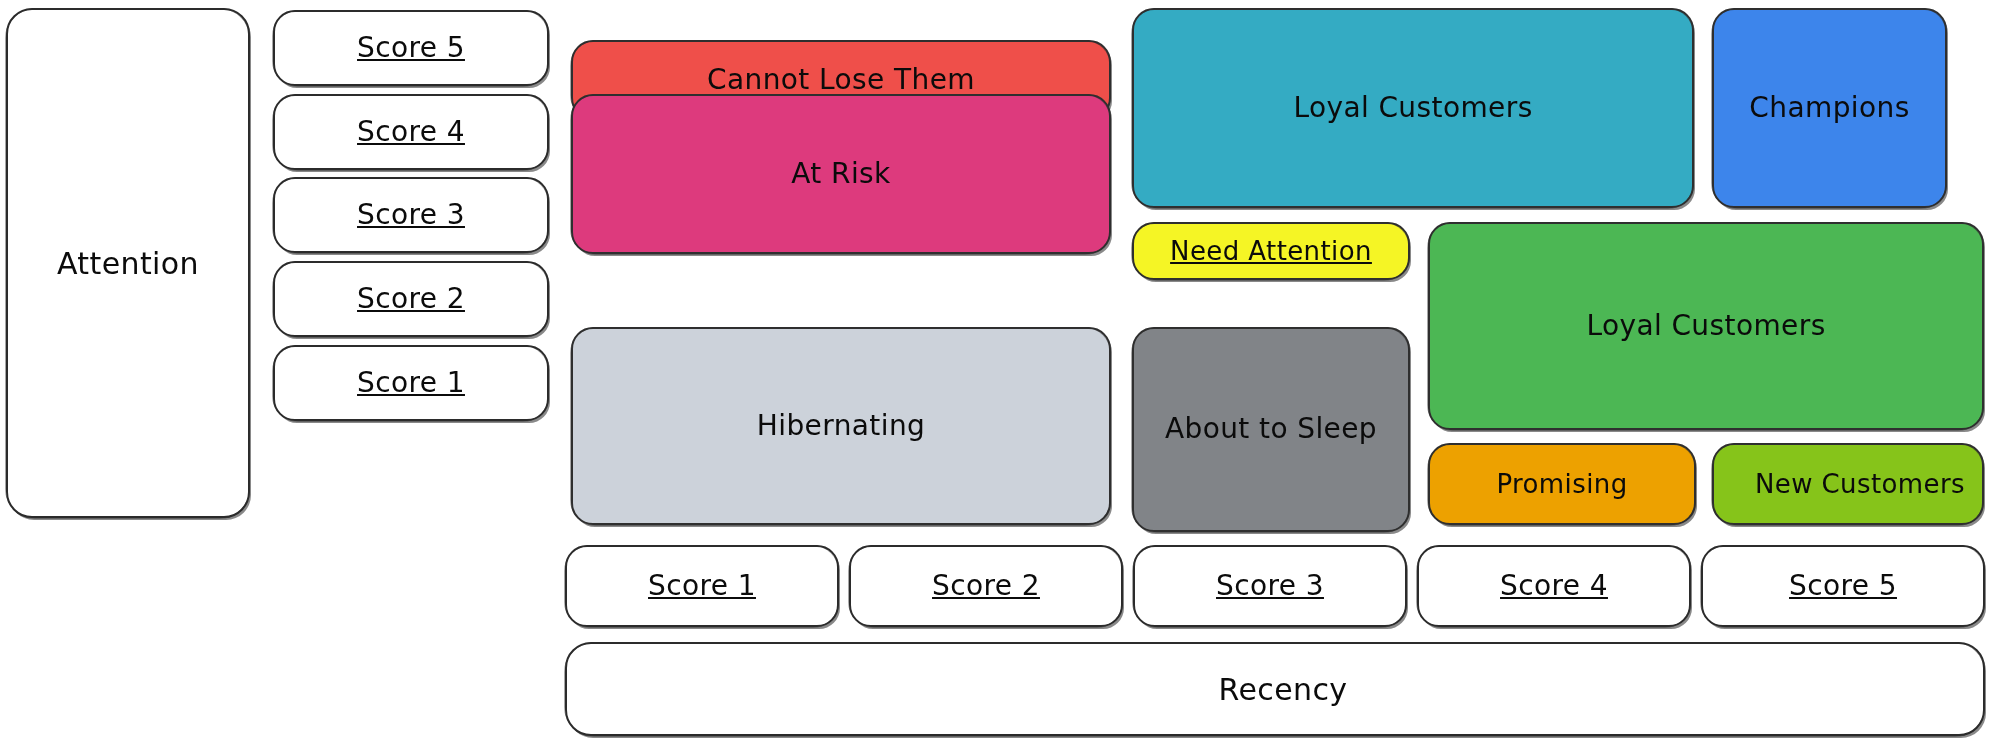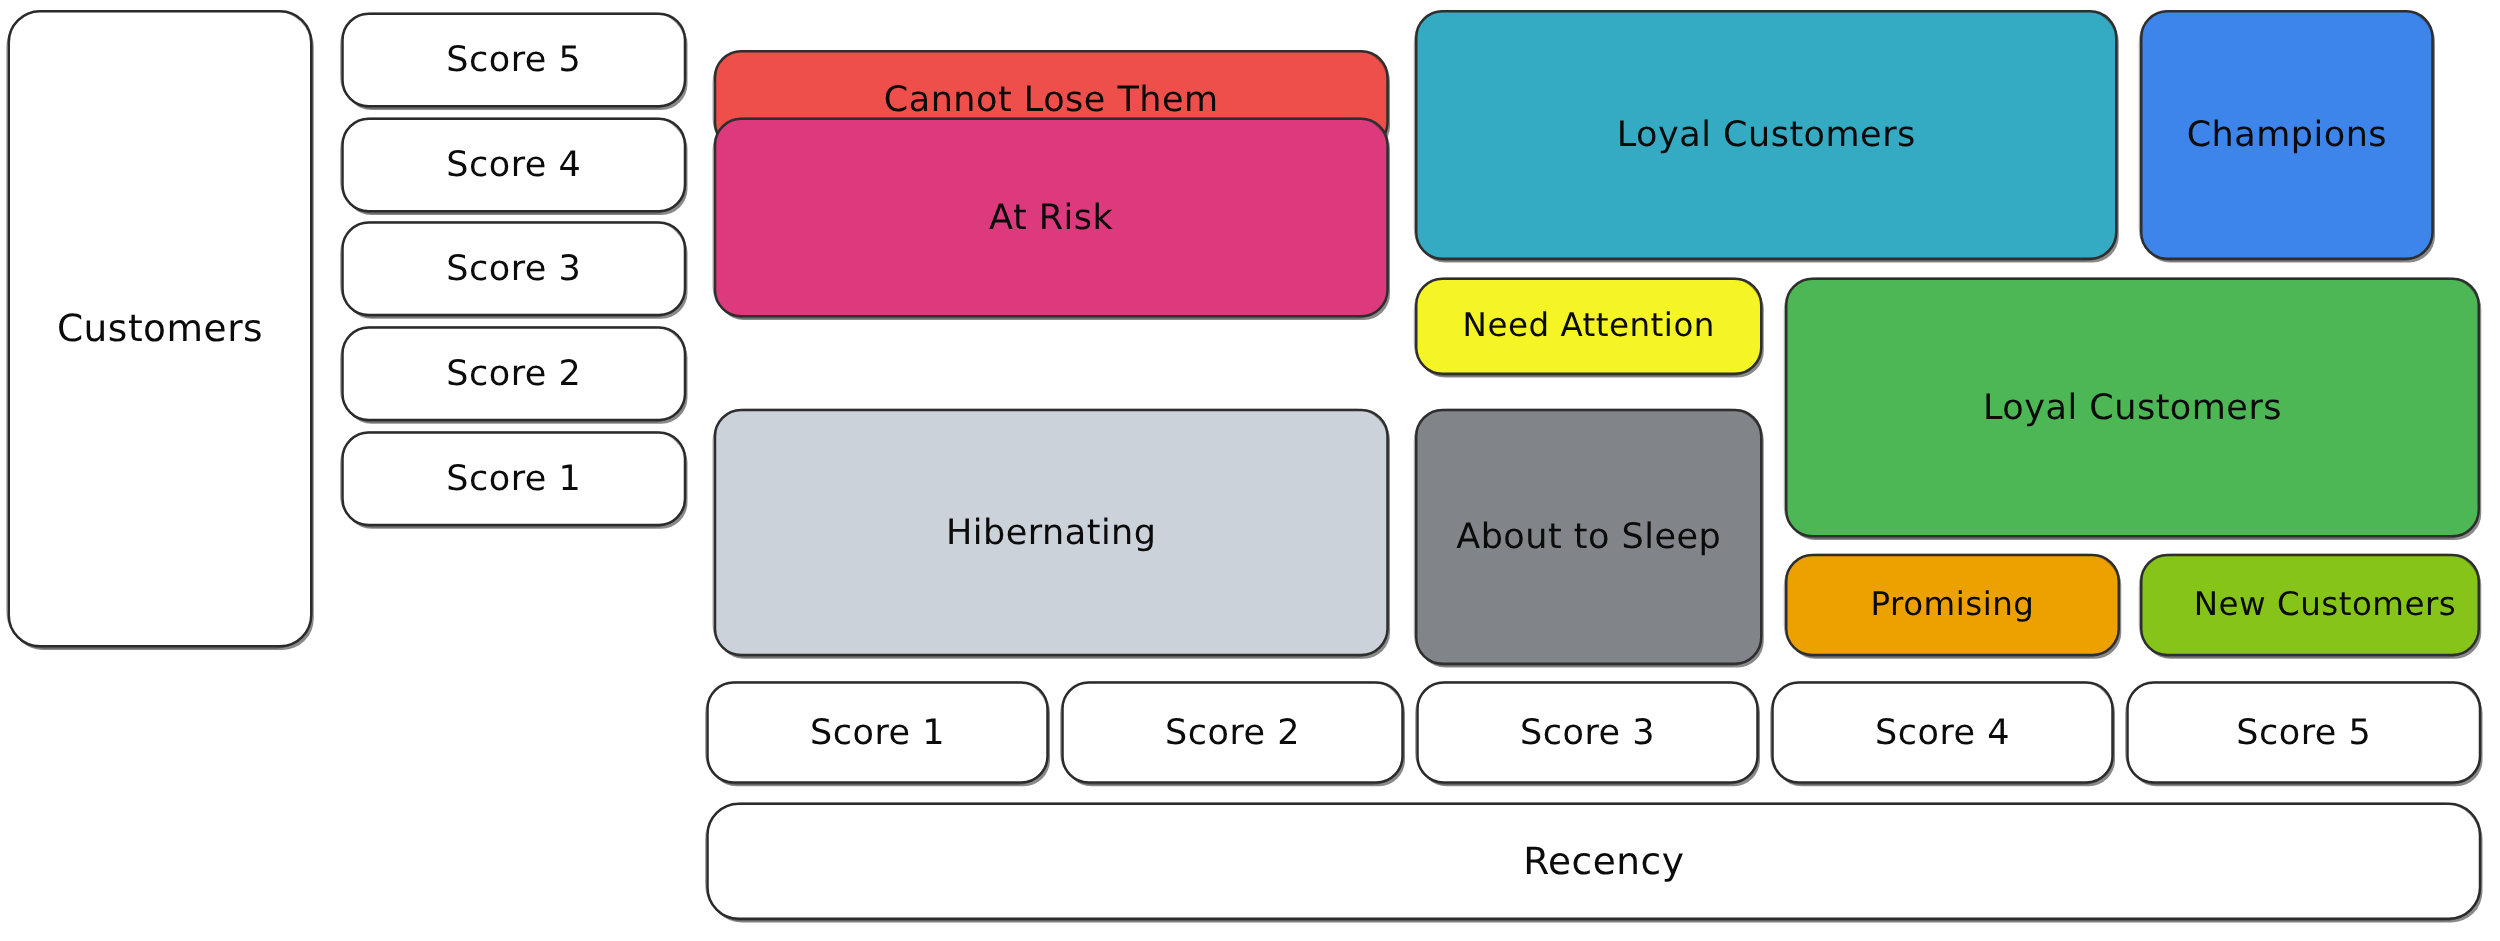--- a/index.html
+++ b/index.html
@@ -27,35 +27,35 @@
   
   .cell::after{
     content:"";position:absolute;left:-3px;top:-2px;right:-2px;bottom:-3px;
     border:1.5px solid rgba(45,45,45,.42);
     border-radius:26px;
     pointer-events:none;
   }
 
   .plain{background:#ffffff;}
   .label-lg{font-size:30px;}
-  .label-md{font-size:28px;}
+  .label-md{font-size:28px;text-decoration:underline;}
   .seg{font-size:28px;border-color:#2f2f2f;}
   .seg-sm{font-size:26px;}
 
   
   .axisbox{border-radius:26px;}
   .axisbox::after{border-radius:30px;}
 </style>
 </head>
 <body>
 
 <div id="stage">
 
   <div class="cell axisbox plain label-lg" style="left:6px;top:8px;width:244px;height:510px;">
-    <span>Customers</span>
+    <span>Attention</span>
   </div>
 
   <div class="cell plain label-md" style="left:273px;top:10px;width:276px;height:76px;">
     <span>Score 5</span>
   </div>
   <div class="cell plain label-md" style="left:273px;top:94px;width:276px;height:76px;">
     <span>Score 4</span>
   </div>
   <div class="cell plain label-md" style="left:273px;top:177px;width:276px;height:76px;">
     <span>Score 3</span>
@@ -80,21 +80,21 @@
   </div>
 
   <div class="cell seg" style="left:1132px;top:8px;width:562px;height:200px;background:#34abc3;">
     <span>Loyal Customers</span>
   </div>
 
   <div class="cell seg" style="left:1712px;top:8px;width:235px;height:200px;background:#3d85eb;">
     <span>Champions</span>
   </div>
 
-  <div class="cell seg seg-sm" style="left:1132px;top:222px;width:278px;height:78px;background:#f5f525;">
+  <div class="cell seg seg-sm" style="left:1132px;top:222px;width:278px;height:58px;background:#f5f525;text-decoration:underline;">
     <span>Need Attention</span>
   </div>
 
   <div class="cell seg" style="left:1428px;top:222px;width:556px;height:208px;background:#4cb754;">
     <span>Loyal Customers</span>
   </div>
 
   <div class="cell seg" style="left:1132px;top:327px;width:278px;height:205px;background:#818488;">
     <span>About to Sleep</span>
   </div>

